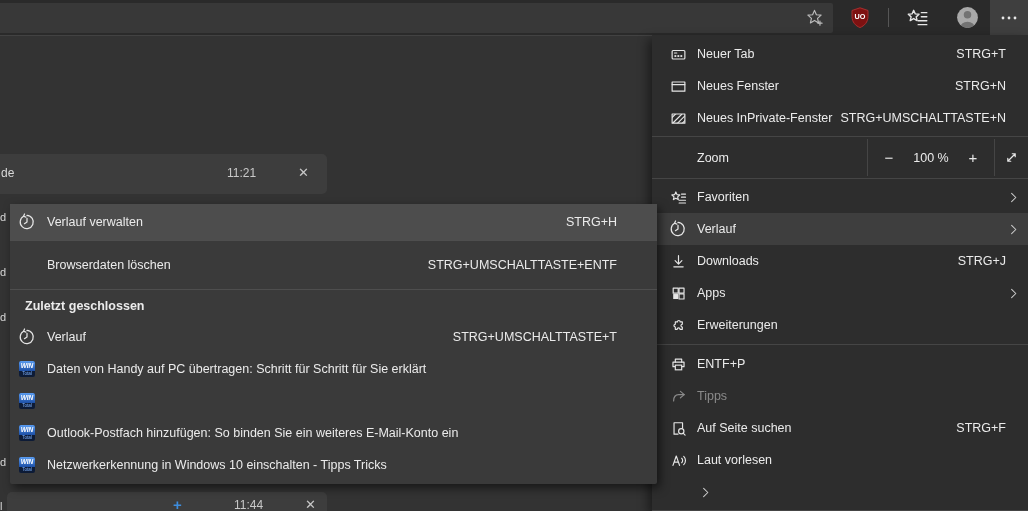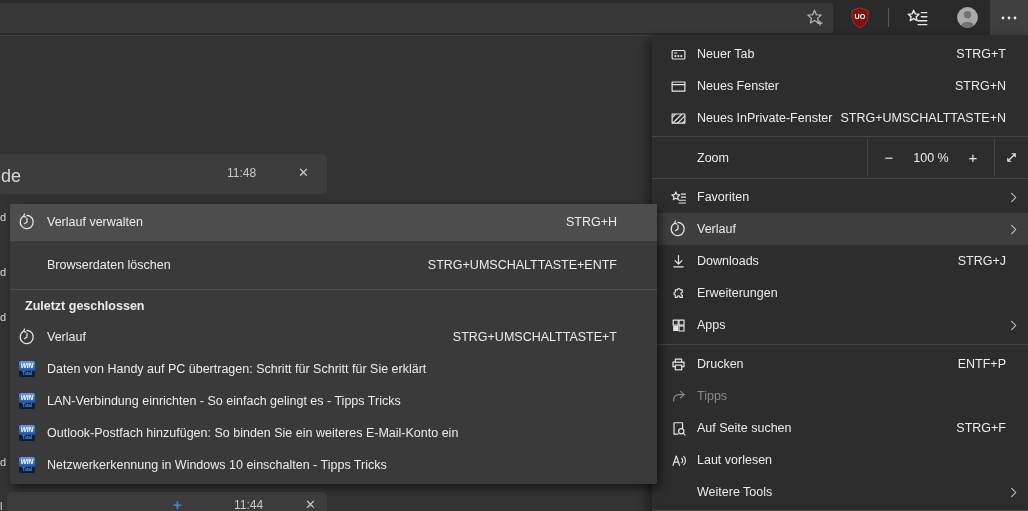--- a/index.html
+++ b/index.html
@@ -16,21 +16,21 @@
   .tb-ic{position:absolute;top:0;height:35px;display:flex;align-items:center;justify-content:center;}
   .tb-divider{position:absolute;left:888px;top:8px;width:1px;height:19px;background:#565656;}
   .more-btn{position:absolute;left:990px;top:0;width:38px;height:35px;background:#3f3f3f;
             display:flex;align-items:center;justify-content:center;}
   .content-topline{position:absolute;left:0;top:35px;width:652px;height:1px;background:#424242;}
 
   
   .hbar{position:absolute;background:#3d3d3d;}
   .bar-top{left:0;top:154px;width:327px;height:40px;border-radius:0 5px 5px 0;}
   .bar-bottom{left:7px;top:492px;width:320px;height:19px;border-radius:5px 5px 0 0;}
-  .bar-frag{position:absolute;left:1px;top:12px;color:#d8d8d8;font-size:18px;}
+  .bar-frag{position:absolute;left:1px;top:12px;color:#d8d8d8;font-size:12px;}
   .bar-time{position:absolute;left:227px;color:#c9c9c9;font-size:12px;}
   .bar-top .bar-time{top:12px}
   .bar-bottom .bar-time{top:6px}
   .bar-close{position:absolute;left:298px;color:#c9c9c9;font-size:13px;}
   .bar-top .bar-close{top:11px}
   .bar-bottom .bar-close{top:5px}
   .bar-fav{position:absolute;left:166px;top:4px;color:#3e8ddd;font-size:15px;font-weight:bold;}
   .edge-frag{position:absolute;left:0;color:#d8d8d8;font-size:11px;width:8px;overflow:hidden;}
 
   
@@ -71,21 +71,21 @@
                font-size:6.5px;font-weight:bold;font-style:italic;text-align:center;line-height:10px;}
   .favicon .fb{height:6px;color:#7fb3ff;font-size:4.5px;text-align:center;line-height:6px;}
 </style>
 </head>
 <body>
 
 <div class="stage">
 
   <div class="hbar bar-top">
     <span class="bar-frag">de</span>
-    <span class="bar-time">11:48</span>
+    <span class="bar-time">11:21</span>
     <span class="bar-close">✕</span>
   </div>
   <div class="hbar bar-bottom">
     <span class="bar-fav">+</span>
     <span class="bar-time">11:44</span>
     <span class="bar-close">✕</span>
   </div>
   <span class="edge-frag" style="top:211px">d</span>
   <span class="edge-frag" style="top:266px">d</span>
   <span class="edge-frag" style="top:311px">d</span>
@@ -256,54 +256,53 @@
           <path class="ic-stroke" d="M8 2.5 V10 M4.8 7.2 L8 10.4 L11.2 7.2 M3.6 13 H12.4"></path>
         </svg>
       </span>
       <span class="lbl">Downloads</span>
       <span class="sc">STRG+J</span>
     </div>
 
     <div class="mrow">
       <span class="ic">
         <svg width="17" height="17" viewBox="0 0 16 16">
-          <path class="ic-stroke" d="M5 4.6 H7 a1.3 1.3 0 1 1 2.6 0 H11.6 V6.8 a1.3 1.3 0 1 0 0 2.6 V11.6 H9.4 a1.3 1.3 0 1 0 -2.6 0 H5 V9.4 a1.3 1.3 0 1 1 0 -2.6 Z"></path>
-        </svg>
-      </span>
-      <span class="lbl">Erweiterungen</span>
-    </div>
-
-    <div class="mrow">
-      <span class="ic">
-        <svg width="17" height="17" viewBox="0 0 16 16">
           <rect class="ic-stroke" x="3" y="3" width="4.7" height="4.7"></rect>
           <rect class="ic-stroke" x="8.5" y="3" width="4.7" height="4.7"></rect>
           <rect class="ic-stroke" x="8.5" y="8.5" width="4.7" height="4.7"></rect>
           <rect x="3" y="8.5" width="4.7" height="4.7" fill="#e6e6e6"></rect>
         </svg>
       </span>
       <span class="lbl">Apps</span>
       <span class="chev">
         <svg width="15" height="15" viewBox="0 0 16 16">
             <path class="ic-stroke" style="stroke:#cfcfcf" d="M6 3.5 L10.5 8 L6 12.5"></path>
           </svg>
       </span>
     </div>
 
+    <div class="mrow">
+      <span class="ic">
+        <svg width="17" height="17" viewBox="0 0 16 16">
+          <path class="ic-stroke" d="M5 4.6 H7 a1.3 1.3 0 1 1 2.6 0 H11.6 V6.8 a1.3 1.3 0 1 0 0 2.6 V11.6 H9.4 a1.3 1.3 0 1 0 -2.6 0 H5 V9.4 a1.3 1.3 0 1 1 0 -2.6 Z"></path>
+        </svg>
+      </span>
+      <span class="lbl">Erweiterungen</span>
+    </div>
+
     <div class="mdiv gap3"></div>
 
     <div class="mrow">
       <span class="ic">
         <svg width="17" height="17" viewBox="0 0 16 16">
           <path class="ic-stroke" d="M5 5.8 V3 H11 V5.8"></path>
           <rect class="ic-stroke" x="2.8" y="5.8" width="10.4" height="4.2"></rect>
           <rect x="5" y="8.6" width="6" height="4.4" fill="#2d2d2d" stroke="#e6e6e6" stroke-width="1.1"></rect>
         </svg>
       </span>
-      <span class="lbl">Drucken</span>
       <span class="sc">ENTF+P</span>
     </div>
 
     <div class="mrow">
       <span class="ic">
         <svg width="17" height="17" viewBox="0 0 16 16">
           <path class="ic-stroke-dim" d="M9.8 3.2 L13.4 6.2 L9.8 9.2"></path>
           <path class="ic-stroke-dim" d="M13.4 6.2 H8.2 C5.2 6.2 3.4 8.4 3.4 12.2"></path>
         </svg>
       </span>
@@ -328,21 +327,20 @@
           <path class="ic-stroke" d="M2.8 12.6 L5.9 3.8 L9 12.6 M3.9 9.6 H7.9"></path>
           <path class="ic-stroke" d="M11 5.9 a2.9 2.9 0 0 1 0 4.2"></path>
           <path class="ic-stroke" d="M12.9 4.1 a5.4 5.4 0 0 1 0 7.8"></path>
         </svg>
       </span>
       <span class="lbl">Laut vorlesen</span>
     </div>
 
     <div class="mrow">
       <span class="ic"></span>
-      <span class="lbl">Weitere Tools</span>
       <span class="chev">
         <svg width="15" height="15" viewBox="0 0 16 16">
             <path class="ic-stroke" style="stroke:#cfcfcf" d="M6 3.5 L10.5 8 L6 12.5"></path>
           </svg>
       </span>
     </div>
 
     <div class="mdiv"></div>
   </div>
 
@@ -394,21 +392,20 @@
       <span class="lbl">Daten von Handy auf PC übertragen: Schritt für Schritt für Sie erklärt</span>
     </div>
 
     <div class="srow">
       <span class="ic">
         <span class="favicon">
             <span class="ft">WIN</span>
             <span class="fb">Total</span>
           </span>
       </span>
-      <span class="lbl">LAN-Verbindung einrichten - So einfach gelingt es - Tipps  Tricks</span>
     </div>
 
     <div class="srow">
       <span class="ic">
         <span class="favicon">
             <span class="ft">WIN</span>
             <span class="fb">Total</span>
           </span>
       </span>
       <span class="lbl">Outlook-Postfach hinzufügen: So binden Sie ein weiteres E-Mail-Konto ein</span>

